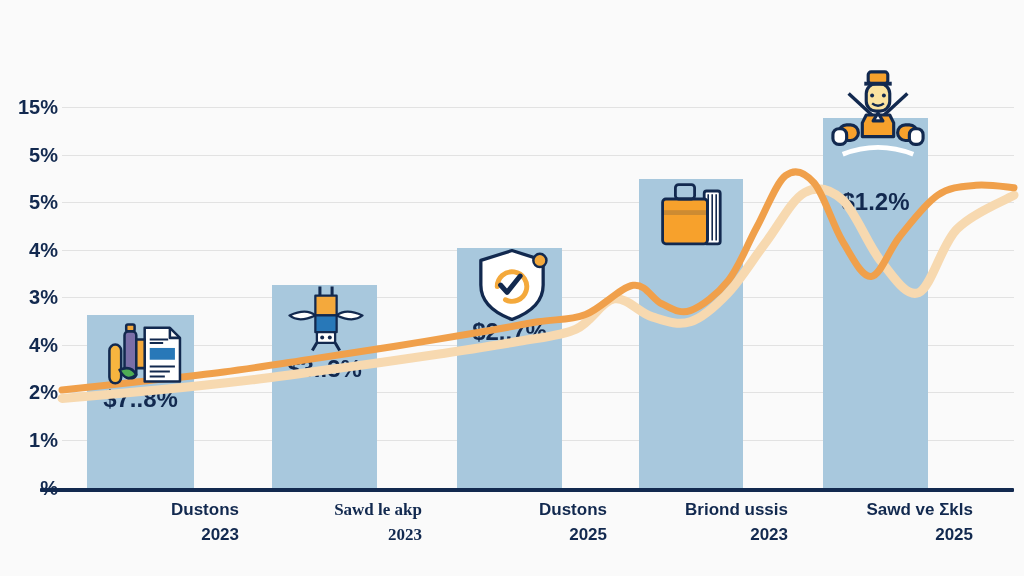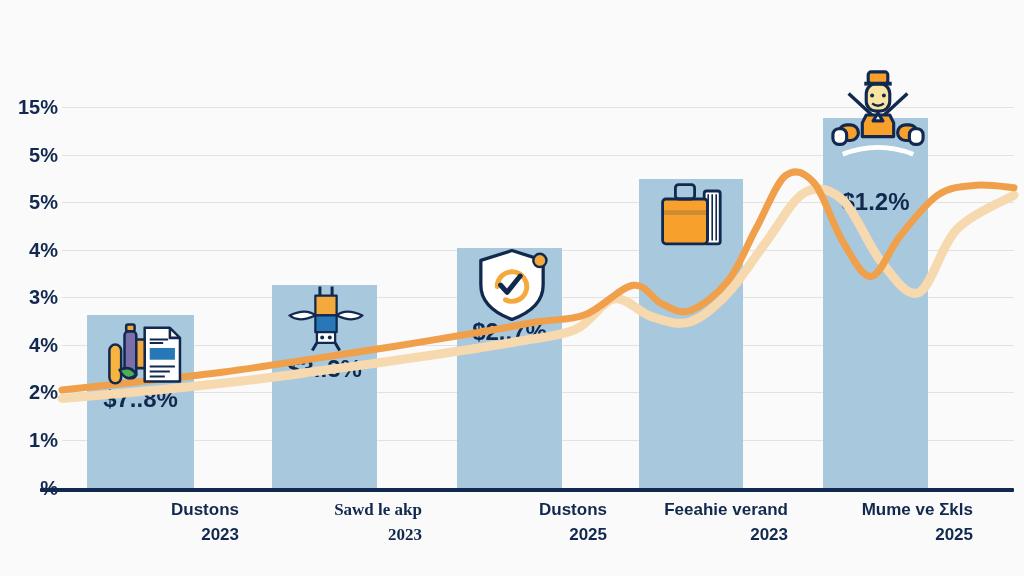--- a/index.html
+++ b/index.html
@@ -209,17 +209,17 @@
           </g>
         </svg></div>
     </div>
 
   <div id="axis-line"></div>
 
   <div id="x-axis">
       <div class="xtick" style="left: 42px; width: 197px; top: 0px;"><span>Dustons</span><span class="yr">2023</span></div>
       <div class="xtick" style="left: 227px; width: 195px; top: 0px; font-family: Liberation Serif, serif;"><span>Sawd le akp</span><span class="yr">2023</span></div>
       <div class="xtick" style="left: 412px; width: 195px; top: 0px;"><span>Dustons</span><span class="yr">2025</span></div>
-      <div class="xtick" style="left: 594px; width: 194px; top: 0px;"><span>Feeahie verand</span><span class="yr">2023</span></div>
-      <div class="xtick" style="left: 778px; width: 195px; top: 0px;"><span>Mume ve Ʃkls</span><span class="yr">2025</span></div>
+      <div class="xtick" style="left: 594px; width: 194px; top: 0px;"><span>Briond ussis</span><span class="yr">2023</span></div>
+      <div class="xtick" style="left: 778px; width: 195px; top: 0px;"><span>Sawd ve Ʃkls</span><span class="yr">2025</span></div>
     </div>
 
 </div>
 
 </body></html>

